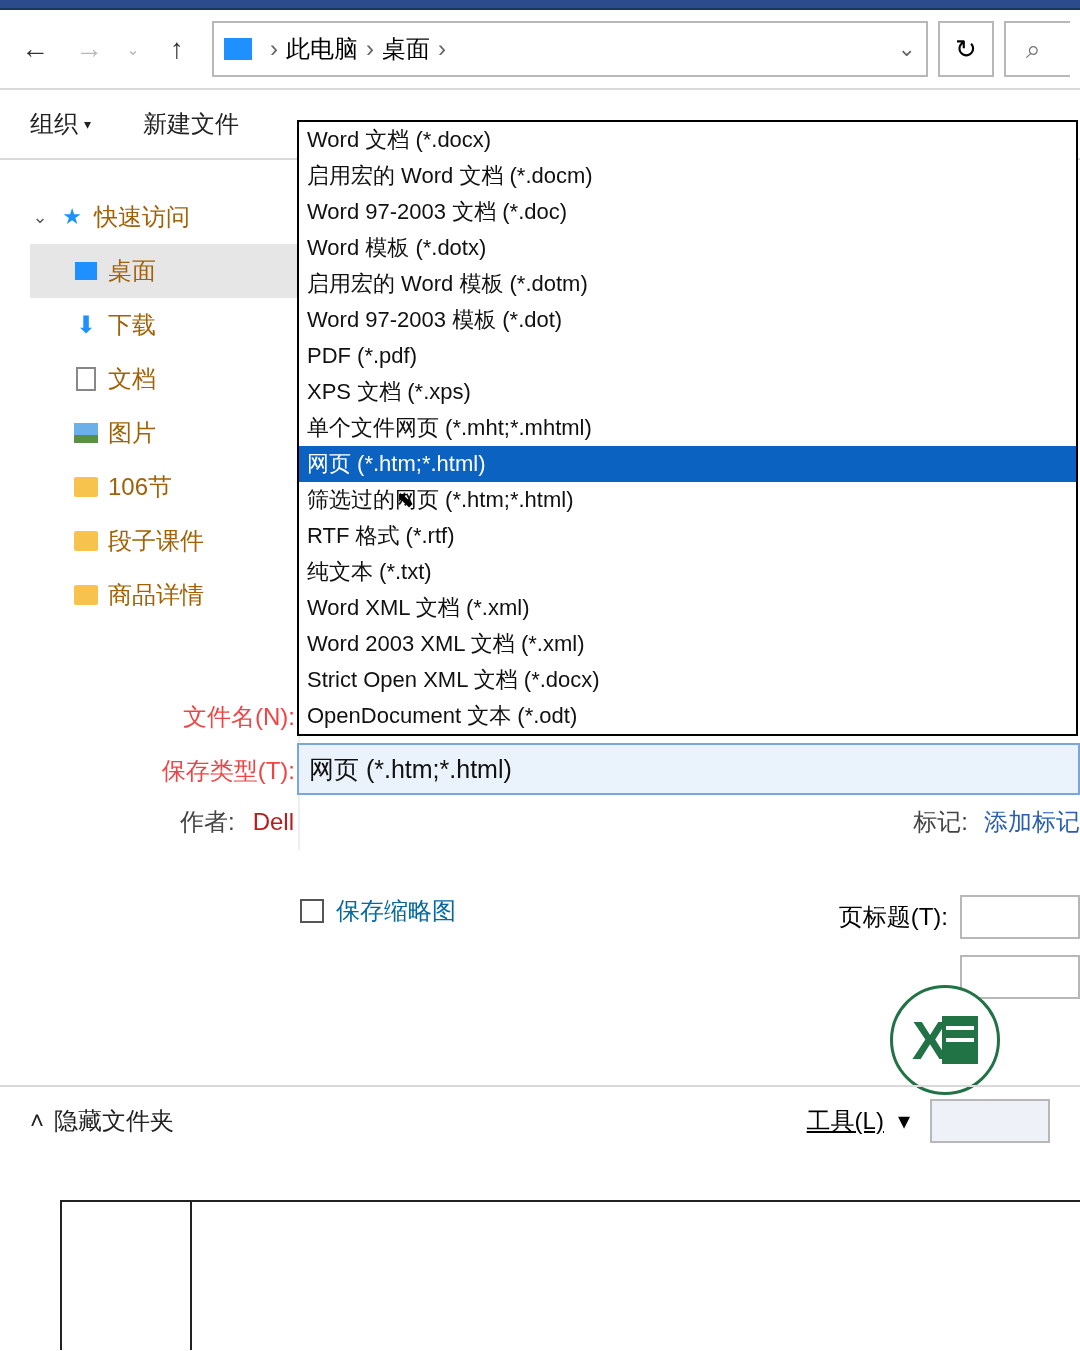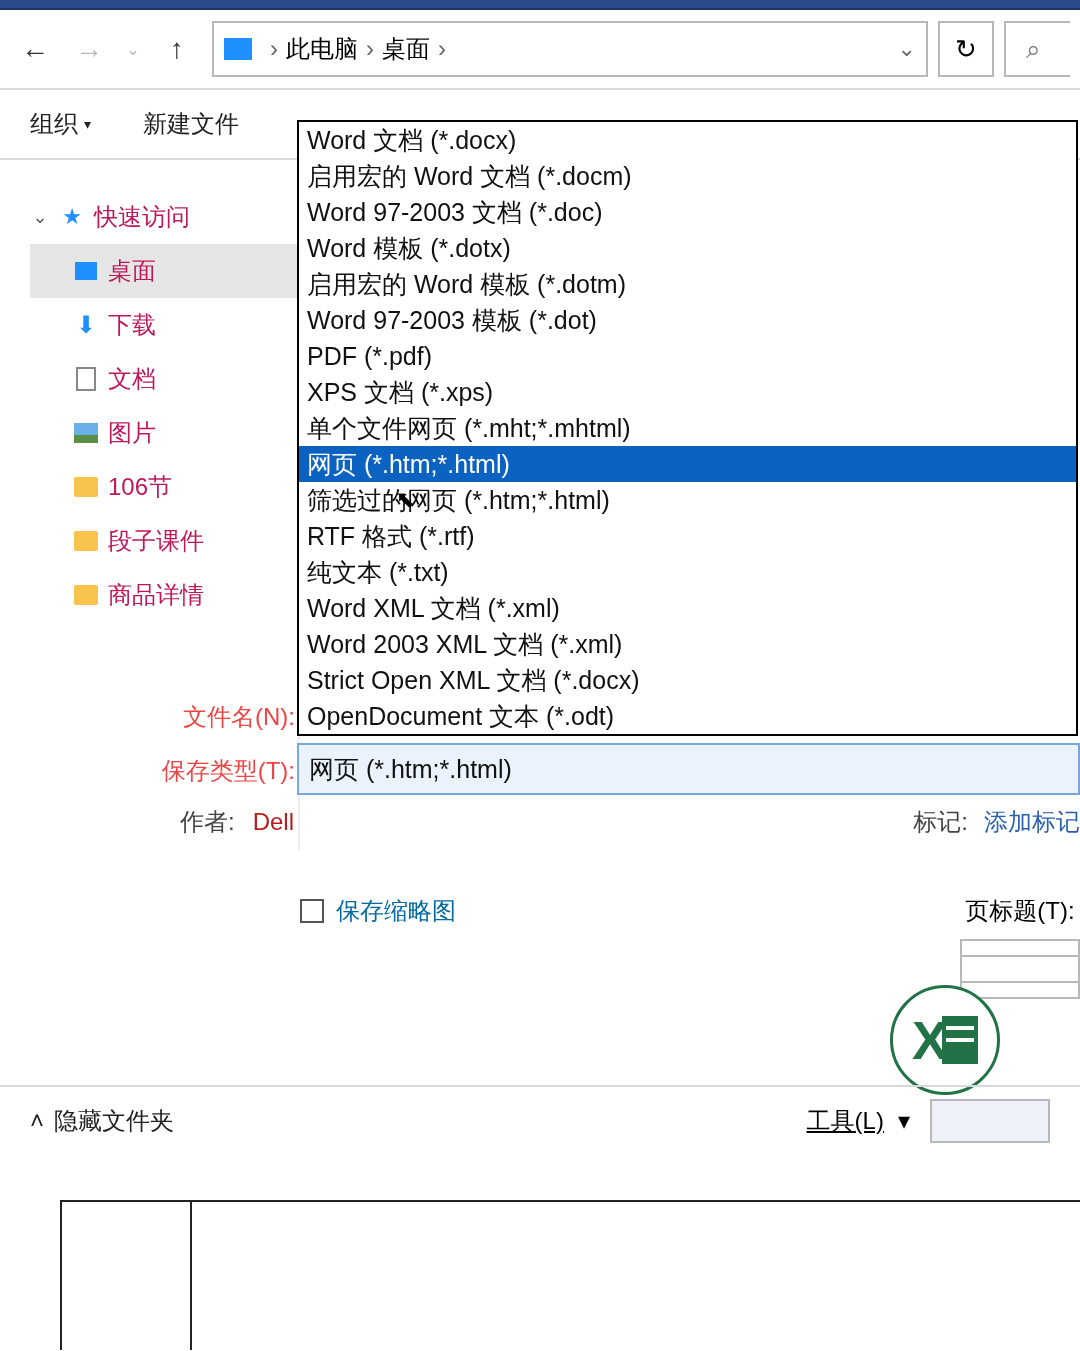--- a/index.html
+++ b/index.html
@@ -114,21 +114,21 @@
   .ico { width: 24px; height: 24px; display: inline-flex; align-items: center; justify-content: center; }
   .star { color: #1e90ff; font-size: 22px; }
   .square-blue { width: 22px; height: 18px; background: #1e90ff; }
   .arrow-down { color: #1e90ff; font-size: 24px; }
   .doc-ico { width: 20px; height: 24px; border: 2px solid #888; background: #fff; position: relative; }
   .pic-ico {
     width: 28px; height: 20px;
     background: linear-gradient(#6bb0e8 60%, #5a8f44 60%);
   }
   .folder-ico { width: 24px; height: 20px; background: #f7c34c; border-radius: 2px; }
-  .tree-label { color: #be185d; }
+  .tree-label { color: #a16207; }
 
   .fields {
     position: absolute;
     left: 120px;
     top: 690px;
     width: 175px;
   }
   .field-row {
     display: flex;
     align-items: center;
@@ -188,21 +188,20 @@
   }
   .thumb-row .lbl { color: #0369a1; }
 
   .pagetitle-row {
     position: absolute;
     right: 0;
     top: 895px;
     display: flex;
     align-items: center;
     gap: 12px;
-    flex-direction: column;
   }
   .pagetitle-row .fieldbox {
     width: 120px;
     height: 44px;
     border: 2px solid #b8b8b8;
   }
   .pagetitle-row .fieldbox2 {
     position: absolute;
     right: 0;
     top: 60px;
@@ -218,21 +217,21 @@
     right: 2px;
     border: 2px solid #000;
     background: #fff;
     z-index: 50;
   }
   .dd-item {
     height: 36px;
     display: flex;
     align-items: center;
     padding: 0 8px;
-    font-size: 25px;
+    font-size: 22px;
     color: #111;
     white-space: nowrap;
   }
   .dd-item.selected {
     background: #0b62c1;
     color: #fff;
   }
 
   .cursor {
     position: absolute;

